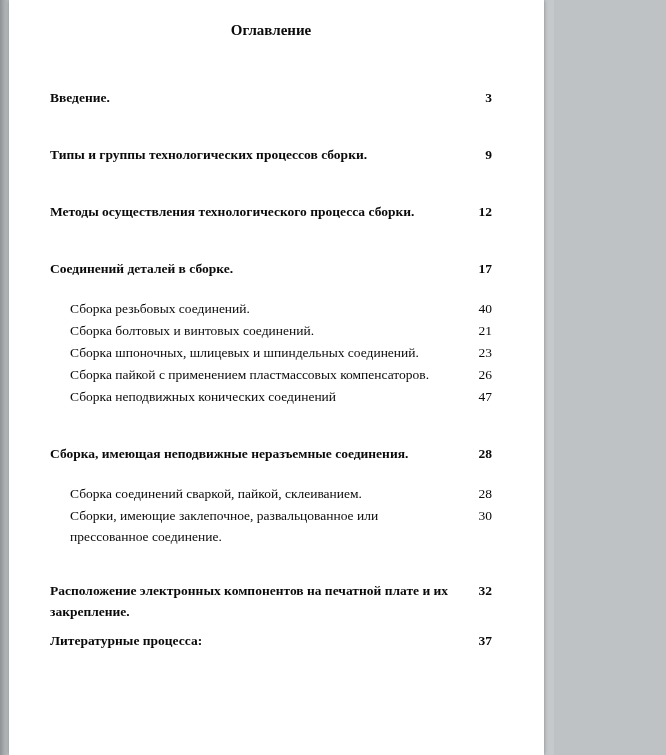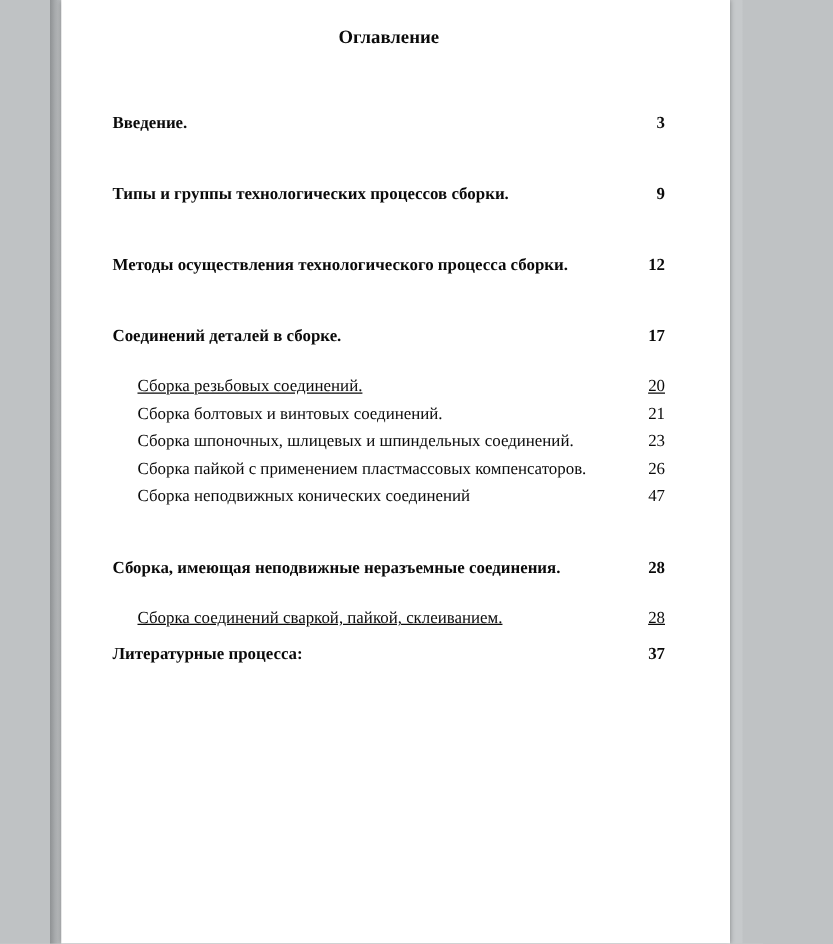--- a/index.html
+++ b/index.html
@@ -6,21 +6,20 @@
     margin: 0;
     padding: 0;
     background: #bfc2c4;
   }
   .viewer {
     width: 554px;
     height: 755px;
     overflow: hidden;
     position: relative;
     background: linear-gradient(to right, #8f9294 0px, #c6c9cb 9px, #c6c9cb 100%);
-    margin-left: 40px;
   }
   .doc-page {
     position: absolute;
     left: 9px;
     right: 10px;
     top: 0;
     bottom: 0;
     background: #ffffff;
     box-shadow: 0 0 4px rgba(0,0,0,0.35);
     box-sizing: border-box;
@@ -56,21 +55,21 @@
   .row.main {
     font-weight: bold;
   }
   .row.sub {
     font-weight: normal;
     padding-left: 20px;
   }
   
   .sp-first  { margin-top: 46px; gap: 32px; }
   .sp-main   { margin-top: 36px; }
-  .sp-subfirst { margin-top: 19px; text-decoration: underline; }
+  .sp-subfirst { margin-top: 19px; }
   .sp-sub    { margin-top: 1px; }
   .sp-main2  { margin-top: 33px; }
   .sp-tail   { margin-top: 8px; }
 </style>
 </head>
 <body>
 
 <div class="viewer">
   <div class="doc-page">
 
@@ -95,21 +94,21 @@
       </div>
 
       <div class="row main sp-main">
         <span class="label">Соединений деталей в сборке.</span>
         <span class="pagenum">17</span>
       </div>
 
 
       <div class="row sub sp-subfirst">
         <span class="label">Сборка резьбовых соединений.</span>
-        <span class="pagenum">20</span>
+        <span class="pagenum">40</span>
       </div>
 
       <div class="row sub sp-sub">
         <span class="label">Сборка болтовых и винтовых соединений.</span>
         <span class="pagenum">21</span>
       </div>
 
       <div class="row sub sp-sub">
         <span class="label">Сборка шпоночных, шлицевых и шпиндельных соединений.</span>
         <span class="pagenum">23</span>
@@ -128,21 +127,29 @@
       <div class="row main sp-main">
         <span class="label">Сборка, имеющая неподвижные неразъемные соединения.</span>
         <span class="pagenum">28</span>
       </div>
 
       <div class="row sub sp-subfirst">
         <span class="label">Сборка соединений сваркой, пайкой, склеиванием.</span>
         <span class="pagenum">28</span>
       </div>
 
+      <div class="row sub sp-sub">
+        <span class="label">Сборки, имеющие заклепочное, развальцованное или прессованное соединение.</span>
+        <span class="pagenum">30</span>
+      </div>
 
+      <div class="row main sp-main2">
+        <span class="label">Расположение электронных компонентов на печатной плате и их закрепление.</span>
+        <span class="pagenum">32</span>
+      </div>
 
 
       <div class="row main sp-tail">
         <span class="label">Литературные процесса:</span>
         <span class="pagenum">37</span>
       </div>
 
     </div>
   </div>
 </div>

